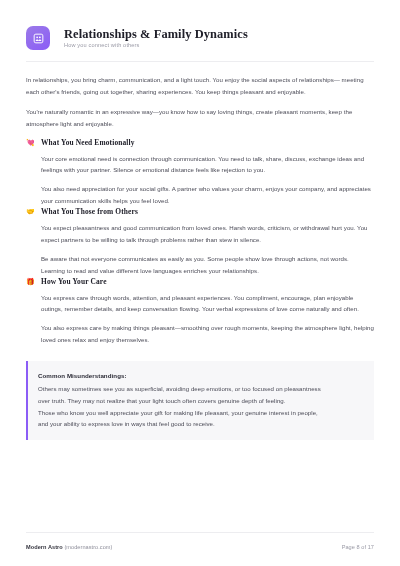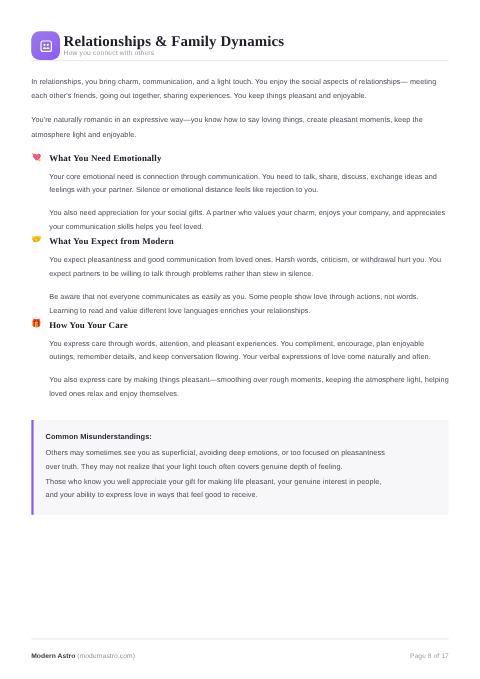--- a/index.html
+++ b/index.html
@@ -22,23 +22,24 @@
     background: #ffffff;
     padding: 0 26px;
     display: flex;
     flex-direction: column;
   }
 
   
   .doc-header {
     padding-top: 26px;
     border-bottom: 1px solid #ededf0;
-    display: flex;
-    align-items: center;
-    gap: 3px;
+    padding-bottom: 11px;
+    display: flex;
+    align-items: center;
+    gap: 14px;
   }
 
   .header-icon-tile {
     width: 24px;
     height: 24px;
     border-radius: 7px;
     background: linear-gradient(145deg, #9b7ae8 0%, #8b5cf6 100%);
     display: flex;
     align-items: center;
     justify-content: center;
@@ -188,21 +189,21 @@
       </div>
       <div class="section-body">
         <p>Your core emotional need is connection through communication. You need to talk, share, discuss, exchange ideas and feelings with your partner. Silence or emotional distance feels like rejection to you.</p>
         <p>You also need appreciation for your social gifts. A partner who values your charm, enjoys your company, and appreciates your communication skills helps you feel loved.</p>
       </div>
     </div>
 
     <div class="section">
       <div class="section-head">
         <span class="section-emoji">🤝</span>
-        <span class="section-title">What You Expect from Modern</span>
+        <span class="section-title">What You Those from Others</span>
       </div>
       <div class="section-body">
         <p>You expect pleasantness and good communication from loved ones. Harsh words, criticism, or withdrawal hurt you. You expect partners to be willing to talk through problems rather than stew in silence.</p>
         <p>Be aware that not everyone communicates as easily as you. Some people show love through actions, not words. Learning to read and value different love languages enriches your relationships.</p>
       </div>
     </div>
 
     <div class="section">
       <div class="section-head">
         <span class="section-emoji">🎁</span>

